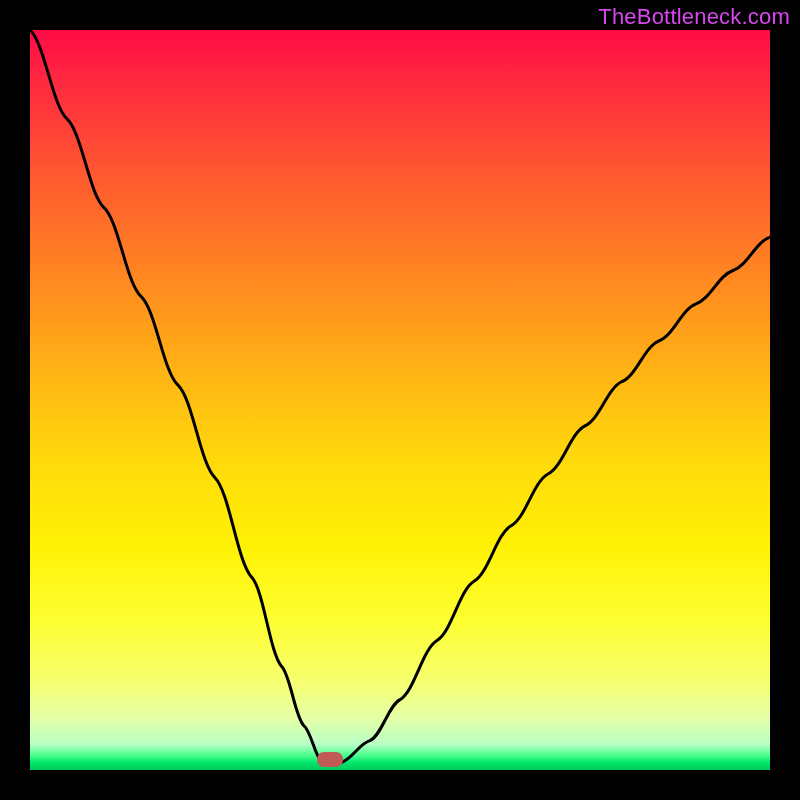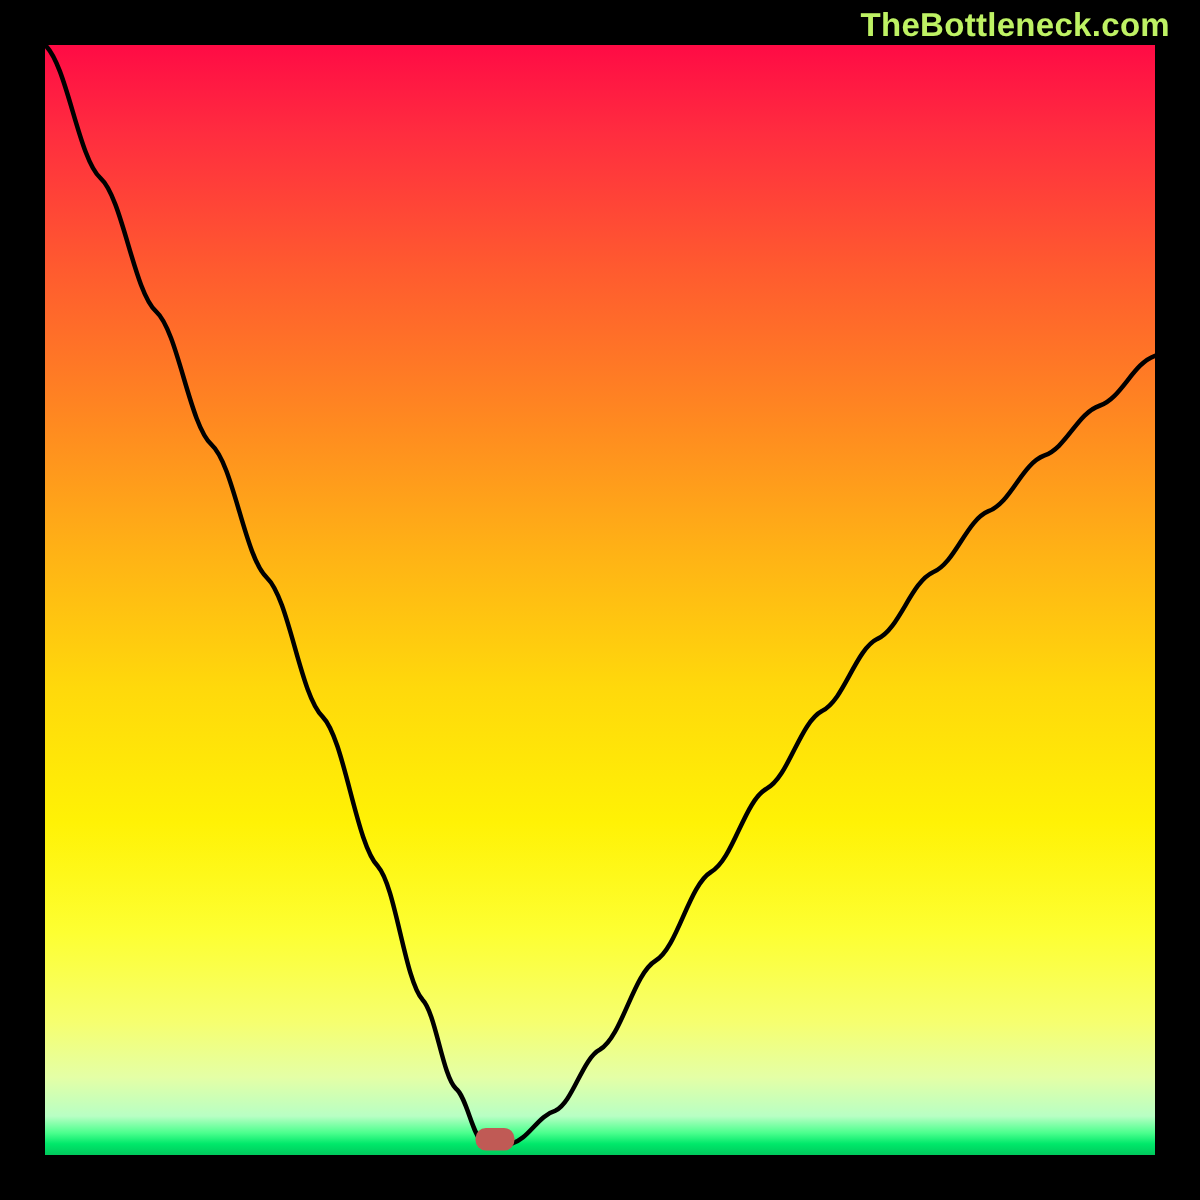--- a/index.html
+++ b/index.html
@@ -50,24 +50,24 @@
   .marker {
     position: absolute;
     width: 26px;
     height: 15px;
     border-radius: 7px;
     background: #c05a55;
   }
   .watermark {
     position: absolute;
     top: 4px;
-    right: 20px;
+    right: 10px;
     font-size: 22px;
-    font-weight: 700;
-    color: #bef264;
+    font-weight: 400;
+    color: #d946ef;
     letter-spacing: 0.2px;
   }
 </style>
 </head>
 <body>
 
 <div class="frame">
   <div class="watermark">TheBottleneck.com</div>
   <div class="plot">
     <svg class="curve" viewBox="0 0 740 740" preserveAspectRatio="none">

